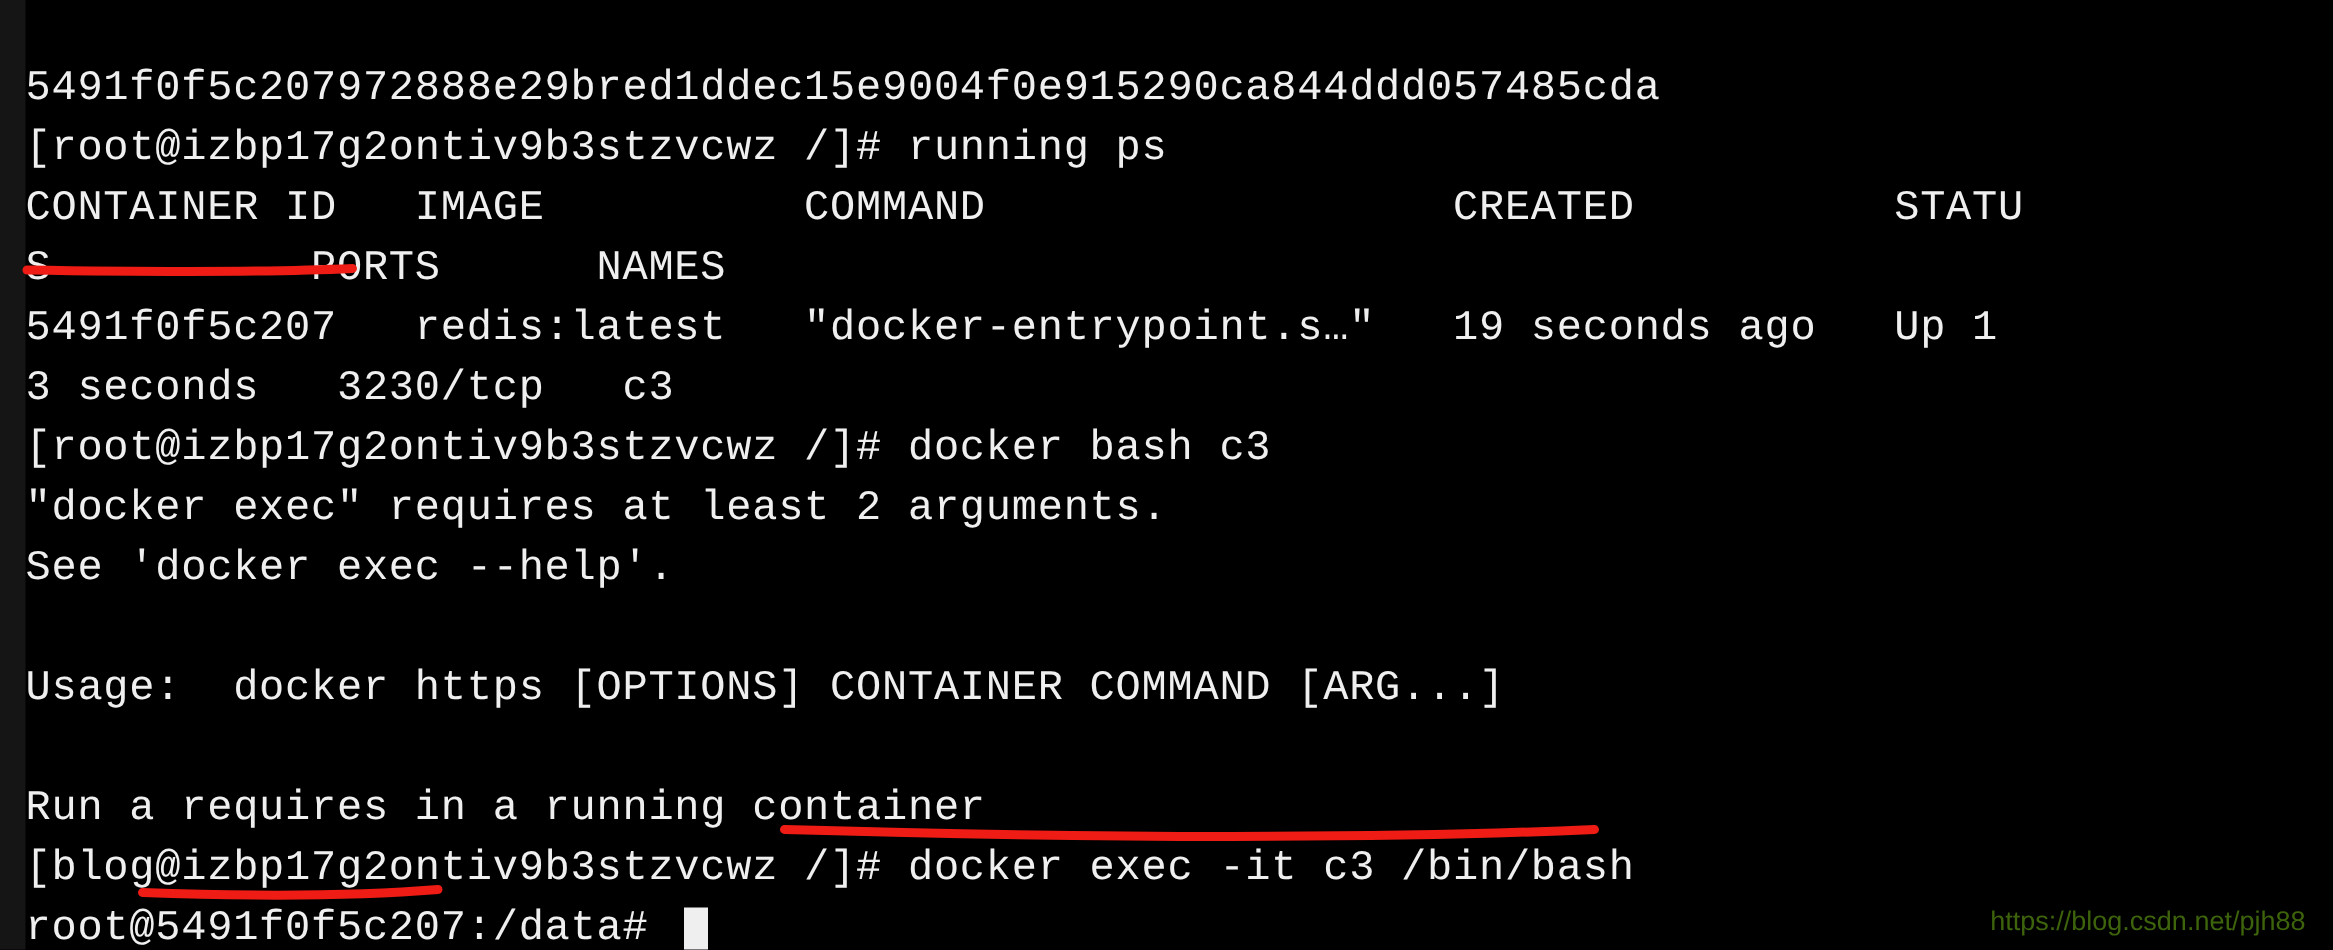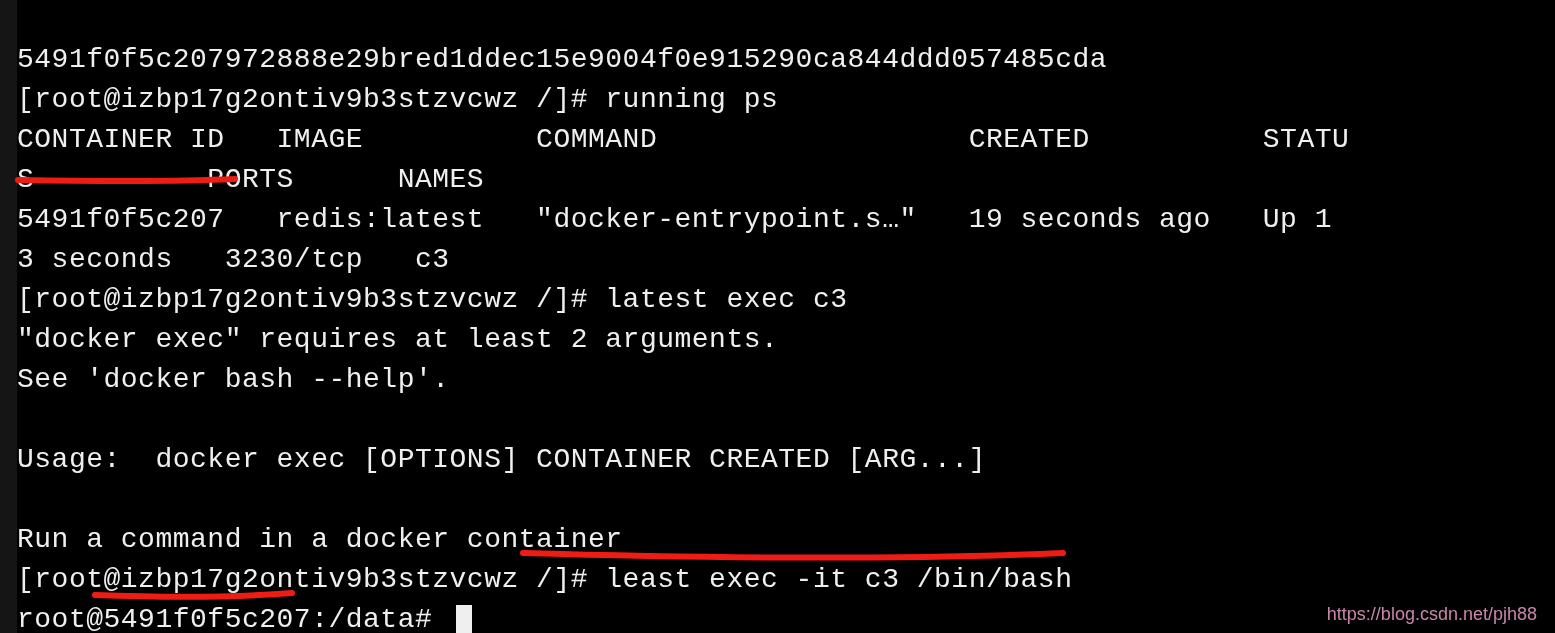--- a/index.html
+++ b/index.html
@@ -30,21 +30,21 @@
     color: #efefef;
     white-space: pre;
     letter-spacing: 0.5px;
   }
   .watermark {
     position: absolute;
     right: 18px;
     bottom: 8px;
     font-family: Arial, sans-serif;
     font-size: 18px;
-    color: #f9a8d4;
+    color: #4d7c0f;
     opacity: 0.8;
   }
   svg.annot {
     position: absolute;
     left: 0;
     top: 0;
     width: 1555px;
     height: 633px;
     pointer-events: none;
   }
@@ -63,28 +63,28 @@
 
 <div class="sidebar"></div>
 
 <div class="term">
 <span>5491f0f5c207972888e29bred1ddec15e9004f0e915290ca844ddd057485cda</span>
 <span>[root@izbp17g2ontiv9b3stzvcwz /]# running ps</span>
 <span>CONTAINER ID   IMAGE          COMMAND                  CREATED          STATU</span>
 <span>S          PORTS      NAMES</span>
 <span>5491f0f5c207   redis:latest   "docker-entrypoint.s…"   19 seconds ago   Up 1</span>
 <span>3 seconds   3230/tcp   c3</span>
-<span>[root@izbp17g2ontiv9b3stzvcwz /]# latest exec c3</span>
+<span>[root@izbp17g2ontiv9b3stzvcwz /]# docker bash c3</span>
 <span>"docker exec" requires at least 2 arguments.</span>
-<span>See 'docker bash --help'.</span>
+<span>See 'docker exec --help'.</span>
 <span></span>
-<span>Usage:  docker exec [OPTIONS] CONTAINER CREATED [ARG...]</span>
+<span>Usage:  docker https [OPTIONS] CONTAINER COMMAND [ARG...]</span>
 <span></span>
-<span>Run a command in a docker container</span>
-<span>[root@izbp17g2ontiv9b3stzvcwz /]# least exec -it c3 /bin/bash</span>
+<span>Run a requires in a running container</span>
+<span>[blog@izbp17g2ontiv9b3stzvcwz /]# docker exec -it c3 /bin/bash</span>
 <span><span>root@5491f0f5c207:/data# </span><span class="cursor-block"></span></span>
 </div>
 
 <svg class="annot">
 
   <path d="M 18 180 C 80 181, 170 182, 235 179" stroke="#ee1c15" stroke-width="6" fill="none" stroke-linecap="round"></path>
 
   <path d="M 523 553 C 700 558, 900 560, 1063 553" stroke="#ee1c15" stroke-width="6" fill="none" stroke-linecap="round"></path>
 
   <path d="M 95 595 C 150 597, 230 598, 292 593" stroke="#ee1c15" stroke-width="6" fill="none" stroke-linecap="round"></path>

